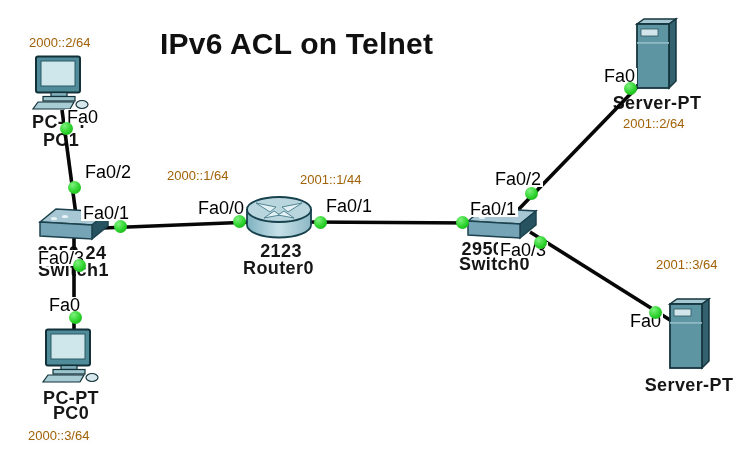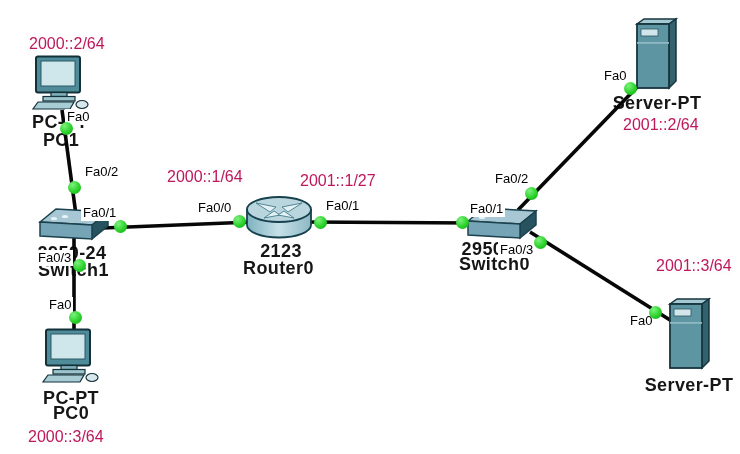--- a/index.html
+++ b/index.html
@@ -9,25 +9,25 @@
   }
   .stage *{box-sizing:border-box;}
   svg.linklayer{position:absolute;left:0;top:0;z-index:2;}
   .icon{position:absolute;z-index:3;}
   .icon svg{display:block;}
   .name-label{
     position:absolute;z-index:1;font-size:18px;font-weight:600;letter-spacing:.4px;
     color:#161616;text-align:center;white-space:nowrap;
   }
   .ip-label{
-    position:absolute;z-index:1;font-size:16px;font-weight:500;color:#be185d;
+    position:absolute;z-index:1;font-size:13px;font-weight:500;color:#a16207;
     white-space:nowrap;background:#fdfdfd;padding:0 2px;
   }
   .port-label{
-    position:absolute;z-index:4;font-size:13px;font-weight:500;color:#000;
+    position:absolute;z-index:4;font-size:18px;font-weight:500;color:#000;
     background:#ffffff;padding:0 2px;line-height:16px;white-space:nowrap;
   }
   .title{
     position:absolute;z-index:1;font-size:30px;font-weight:600;color:#101010;
     white-space:nowrap;letter-spacing:.2px;
   }
   .watermark{
     position:absolute;z-index:1;font-size:27px;font-weight:600;color:#0a0a0a;
     white-space:nowrap;
   }
@@ -44,20 +44,21 @@
 
   <svg class="linklayer" width="740" height="454" viewBox="0 0 740 454">
     <line class="link" x1="62" y1="110" x2="76" y2="215"></line>
     <line class="link" x1="74" y1="238" x2="74" y2="336"></line>
     <line class="link" x1="103" y1="228" x2="252" y2="222"></line>
     <line class="link" x1="306" y1="222" x2="474" y2="223"></line>
     <line class="link" x1="518" y1="210" x2="642" y2="82"></line>
     <line class="link" x1="530" y1="232" x2="678" y2="325"></line>
   </svg>
 
+  <div class="title" style="left:160px;top:27px">IPv6 ACL on Telnet</div>
 
   <div class="ip-label" style="left:27px;top:35px">2000::2/64</div>
   <div class="icon" style="left:30px;top:55px">
     <svg width="62" height="58" viewBox="0 0 62 58">
       <rect x="6" y="1.5" width="44" height="36" rx="2" fill="#4f8b99" stroke="#123138" stroke-width="2"></rect>
       <rect x="11" y="6" width="34" height="25" fill="#cfe7eb" stroke="#2a5a66" stroke-width="1"></rect>
       <rect x="21" y="37.5" width="16" height="4" fill="#7fadb9" stroke="#123138" stroke-width="1.2"></rect>
       <rect x="13" y="41.5" width="32" height="4.5" fill="#9cc4cd" stroke="#123138" stroke-width="1.2"></rect>
       <polygon points="8,47 44,47 40,54 3,54" fill="#a9cdd5" stroke="#123138" stroke-width="1.2"></polygon>
       <ellipse cx="52" cy="49.5" rx="6" ry="4" fill="#d6e8ec" stroke="#123138" stroke-width="1.2"></ellipse>
@@ -91,21 +92,21 @@
       <rect x="13" y="41.5" width="32" height="4.5" fill="#9cc4cd" stroke="#123138" stroke-width="1.2"></rect>
       <polygon points="8,47 44,47 40,54 3,54" fill="#a9cdd5" stroke="#123138" stroke-width="1.2"></polygon>
       <ellipse cx="52" cy="49.5" rx="6" ry="4" fill="#d6e8ec" stroke="#123138" stroke-width="1.2"></ellipse>
     </svg>
   </div>
   <div class="name-label" style="left:41px;top:388px;width:60px">PC-PT</div>
   <div class="name-label" style="left:41px;top:403px;width:60px">PC0</div>
   <div class="ip-label" style="left:26px;top:428px">2000::3/64</div>
 
   <div class="ip-label" style="left:165px;top:168px">2000::1/64</div>
-  <div class="ip-label" style="left:298px;top:172px">2001::1/27</div>
+  <div class="ip-label" style="left:298px;top:172px">2001::1/44</div>
   <div class="port-label" style="left:196px;top:200px">Fa0/0</div>
   <div class="port-label" style="left:324px;top:198px">Fa0/1</div>
   <div class="icon" style="left:244px;top:195px">
     <svg width="70" height="46" viewBox="0 0 70 46">
       <defs>
         <linearGradient id="rg" x1="0" y1="0" x2="1" y2="0">
           <stop offset="0" stop-color="#7fb2c0"></stop>
             <stop offset="0.5" stop-color="#c6e0e8"></stop>
             <stop offset="1" stop-color="#8db8c4"></stop>
         </linearGradient>

